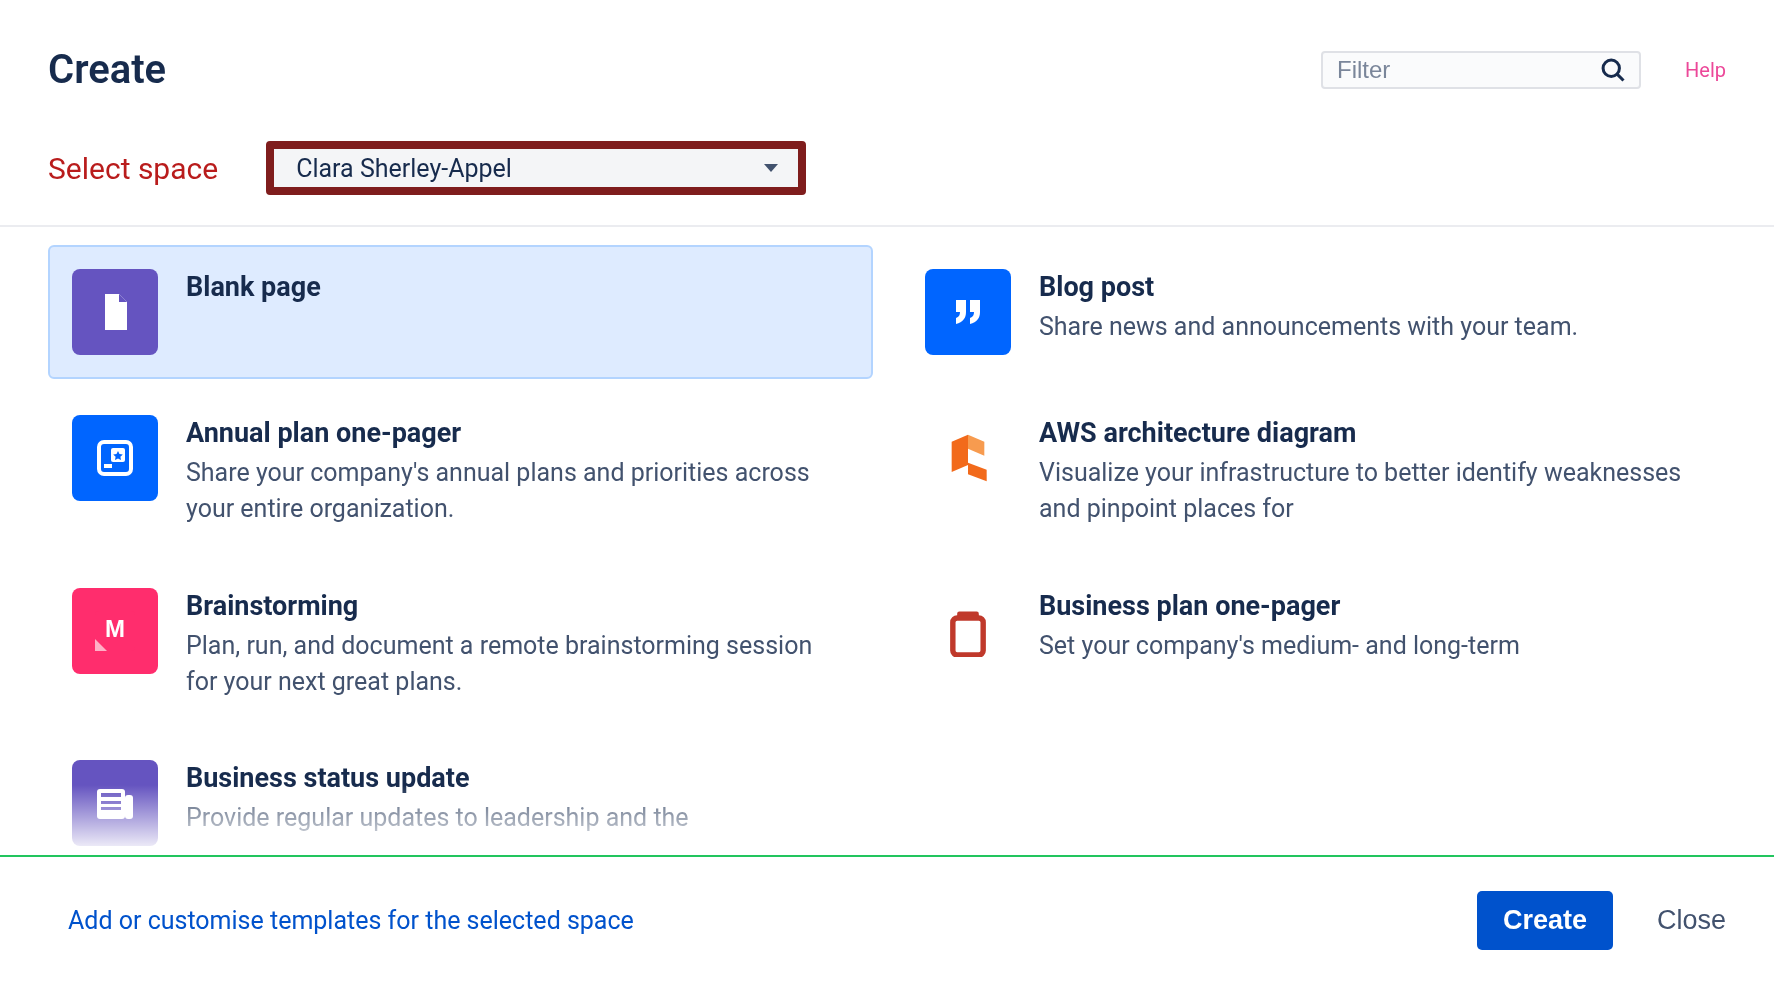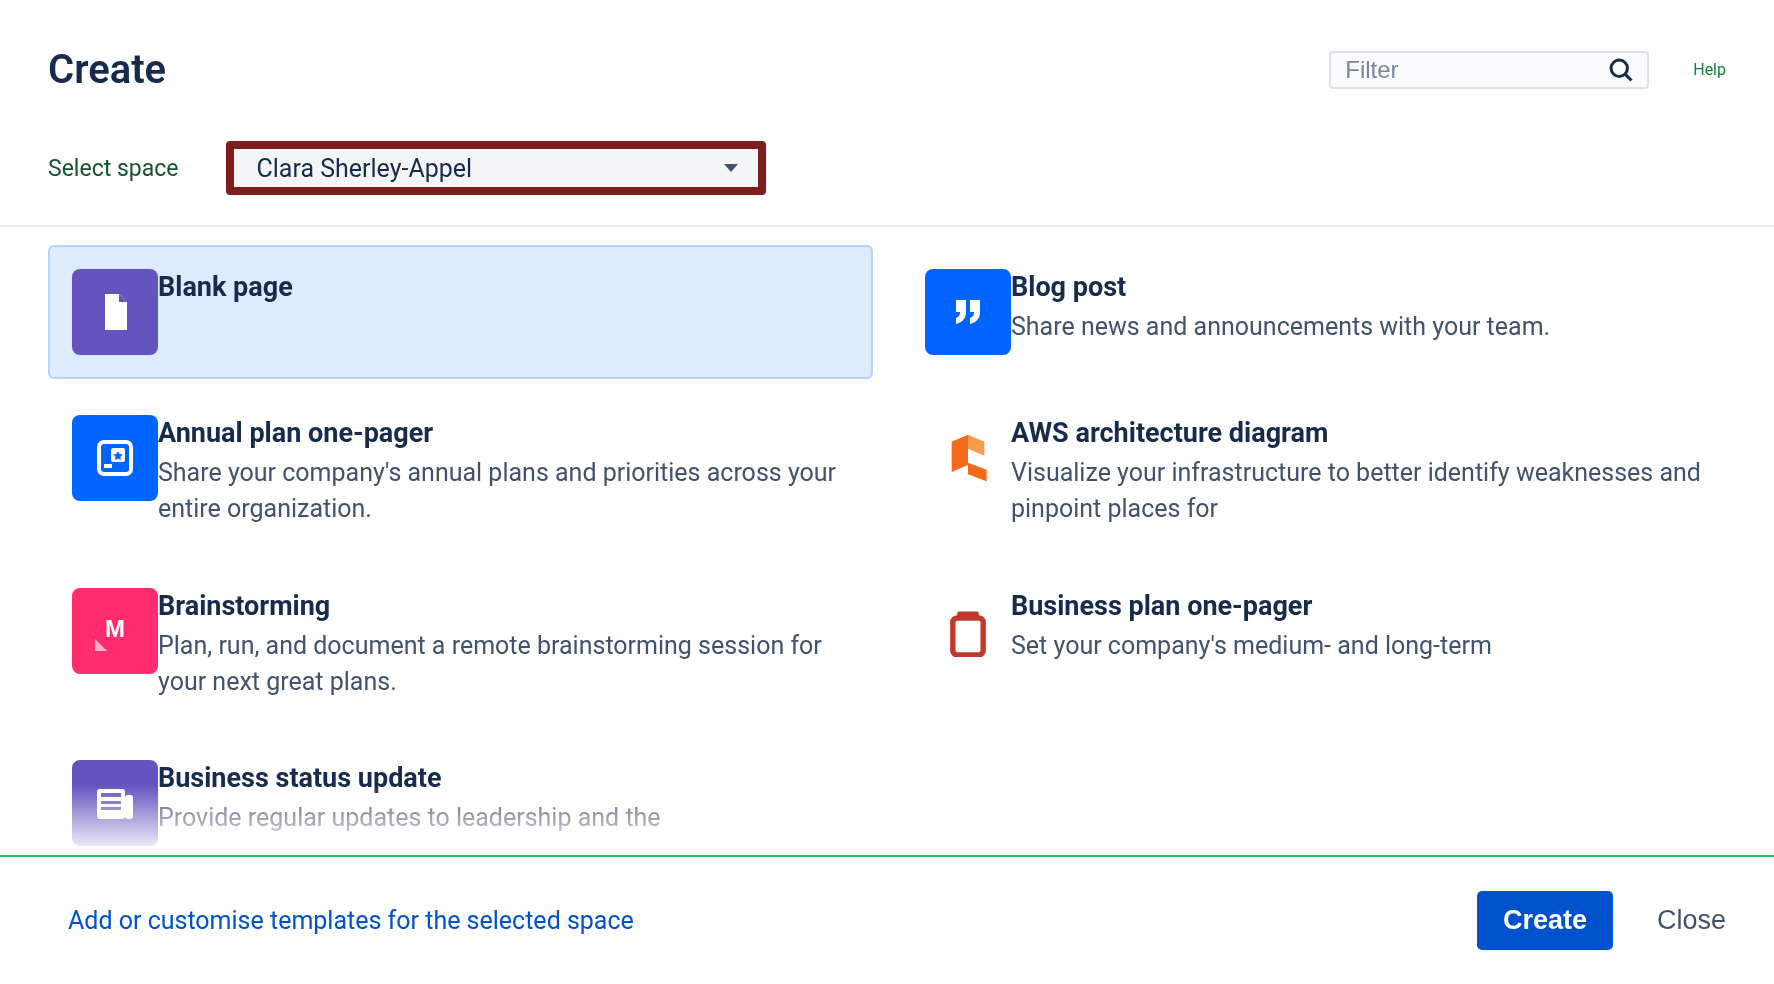--- a/index.html
+++ b/index.html
@@ -52,34 +52,34 @@
   .filter-icon {
     position: absolute;
     right: 14px;
     top: 50%;
     transform: translateY(-50%);
     width: 28px;
     height: 28px;
     color: #172b4d;
   }
   .help-link {
-    color: #15803d;
-    font-size: 16px;
+    color: #ec4899;
+    font-size: 20px;
     text-decoration: none;
   }
   .space-row {
     display: flex;
     align-items: center;
     gap: 48px;
     padding: 24px 48px 30px 48px;
     border-bottom: 2px solid #ebecf0;
   }
   .space-label {
-    font-size: 23px;
-    color: #14532d;
+    font-size: 30px;
+    color: #b91c1c;
   }
   .space-select {
     display: flex;
     align-items: center;
     justify-content: space-between;
     width: 540px;
     height: 54px;
     border: 8px solid #7f1d1d;
     border-radius: 4px;
     background: #f4f5f7;
@@ -100,20 +100,21 @@
     padding: 18px 48px 0 48px;
     position: relative;
   }
   .grid {
     display: grid;
     grid-template-columns: 1fr 1fr;
     gap: 12px 28px;
   }
   .card {
     display: flex;
+    gap: 28px;
     padding: 22px 22px;
     border-radius: 6px;
     border: 2px solid transparent;
     cursor: pointer;
     align-items: flex-start;
   }
   .card.selected {
     background: #deebff;
     border-color: #b3d4ff;
   }

